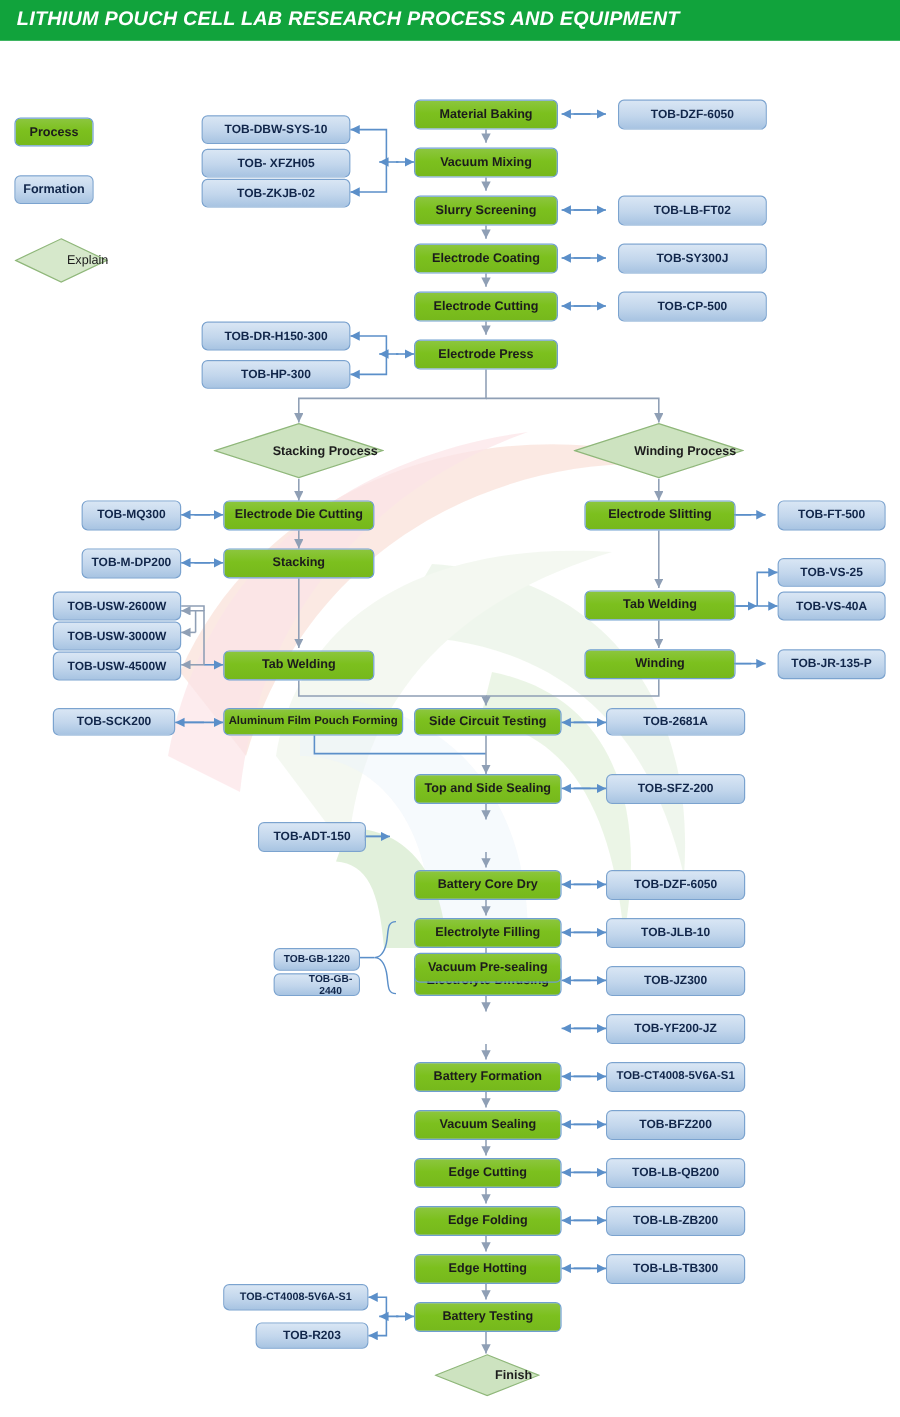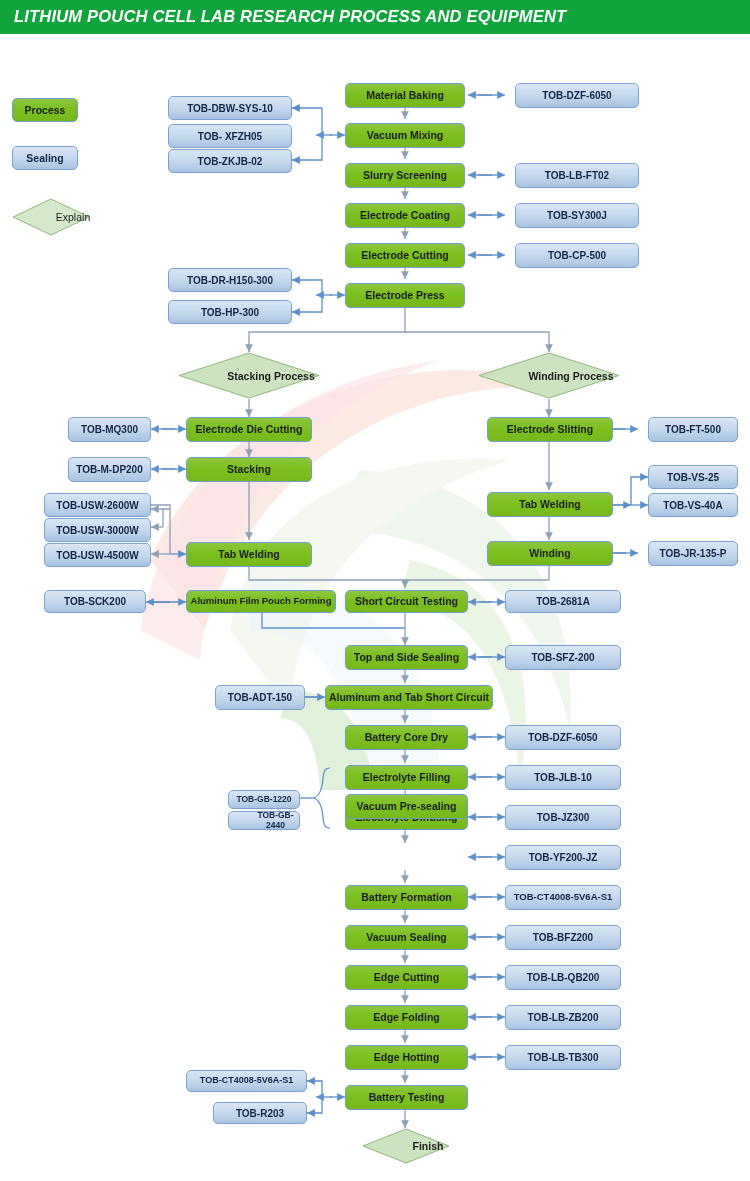--- a/index.html
+++ b/index.html
@@ -212,21 +212,21 @@
     <path class="ln" d="M330,1097 L345,1097" marker-end="url(#ar)"></path>
     <path class="ln" d="M332,1097 L316,1097" marker-end="url(#ar)"></path>
     <path class="ln" d="M322,1097 L322,1081 L307,1081" marker-end="url(#ar)"></path>
     <path class="ln" d="M322,1097 L322,1113 L307,1113" marker-end="url(#ar)"></path>
   </svg>
 
   <div class="legend-box proc" style="left:12px;top:98px;width:66px;height:24px;">
     <span>Process</span>
   </div>
   <div class="legend-box mach" style="left:12px;top:146px;width:66px;height:24px;">
-    <span>Sealing</span>
+    <span>Formation</span>
   </div>
   <div class="diamond" style="left:12px;top:198px;width:78px;height:38px;">
     <svg width="78" height="38" viewBox="0 0 78 38">
         <polygon points="39,1 77,19 39,37 1,19" fill="#d6e8cb" stroke="#8fb77a" stroke-width="1"></polygon>
       </svg>
     <span class="dlabel" style="font-weight:normal;">Explain</span>
   </div>
 
   <div class="node proc" style="left:345px;top:83px;width:120px;height:25px;">
     <span>Material Baking</span>
@@ -344,36 +344,33 @@
     </div>
 
   <div class="node proc" style="left:186px;top:590px;width:150px;height:23px;font-size:9.5px;">
     <span>Aluminum Film Pouch Forming</span>
     </div>
   <div class="node mach" style="left:44px;top:590px;width:102px;height:23px;">
     <span>TOB-SCK200</span>
     </div>
 
   <div class="node proc" style="left:345px;top:590px;width:123px;height:23px;">
-    <span>Short Circuit Testing</span>
+    <span>Side Circuit Testing</span>
     </div>
   <div class="node mach" style="left:505px;top:590px;width:116px;height:23px;">
     <span>TOB-2681A</span>
     </div>
 
   <div class="node proc" style="left:345px;top:645px;width:123px;height:25px;">
     <span>Top and Side Sealing</span>
     </div>
   <div class="node mach" style="left:505px;top:645px;width:116px;height:25px;">
     <span>TOB-SFZ-200</span>
     </div>
 
-  <div class="node proc" style="left:325px;top:685px;width:168px;height:25px;">
-    <span>Aluminum and Tab Short Circuit</span>
-    </div>
   <div class="node mach" style="left:215px;top:685px;width:90px;height:25px;">
     <span>TOB-ADT-150</span>
     </div>
 
   <div class="node proc" style="left:345px;top:725px;width:123px;height:25px;">
     <span>Battery Core Dry</span>
     </div>
   <div class="node mach" style="left:505px;top:725px;width:116px;height:25px;">
     <span>TOB-DZF-6050</span>
     </div>

